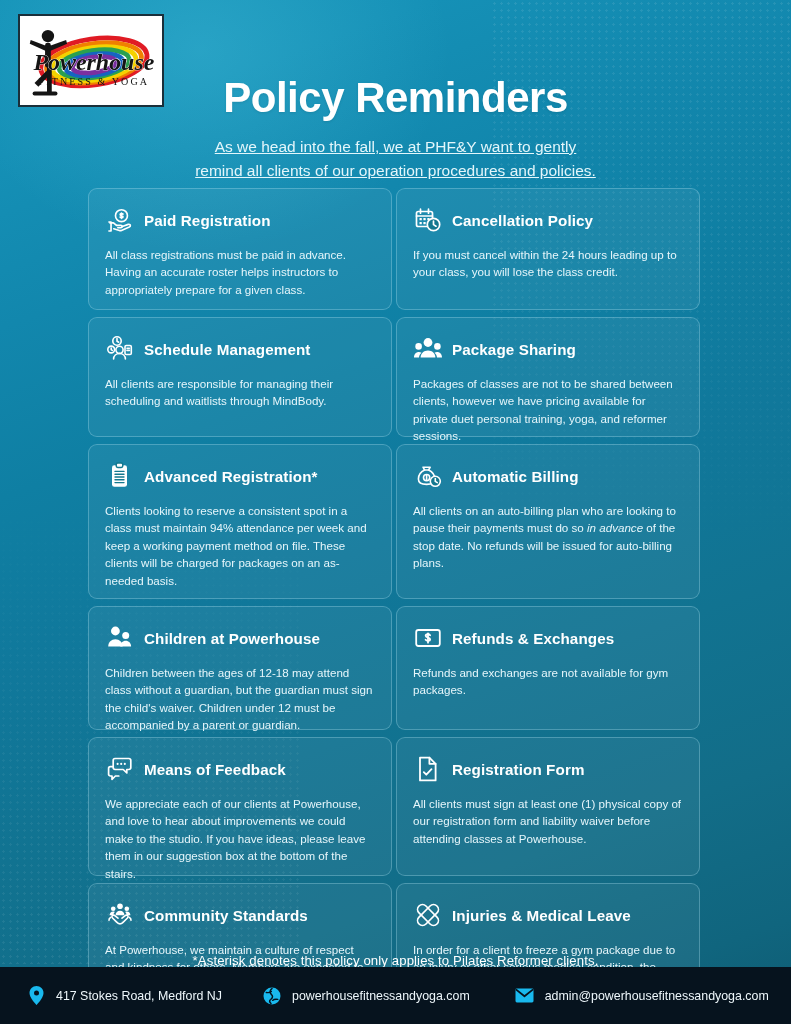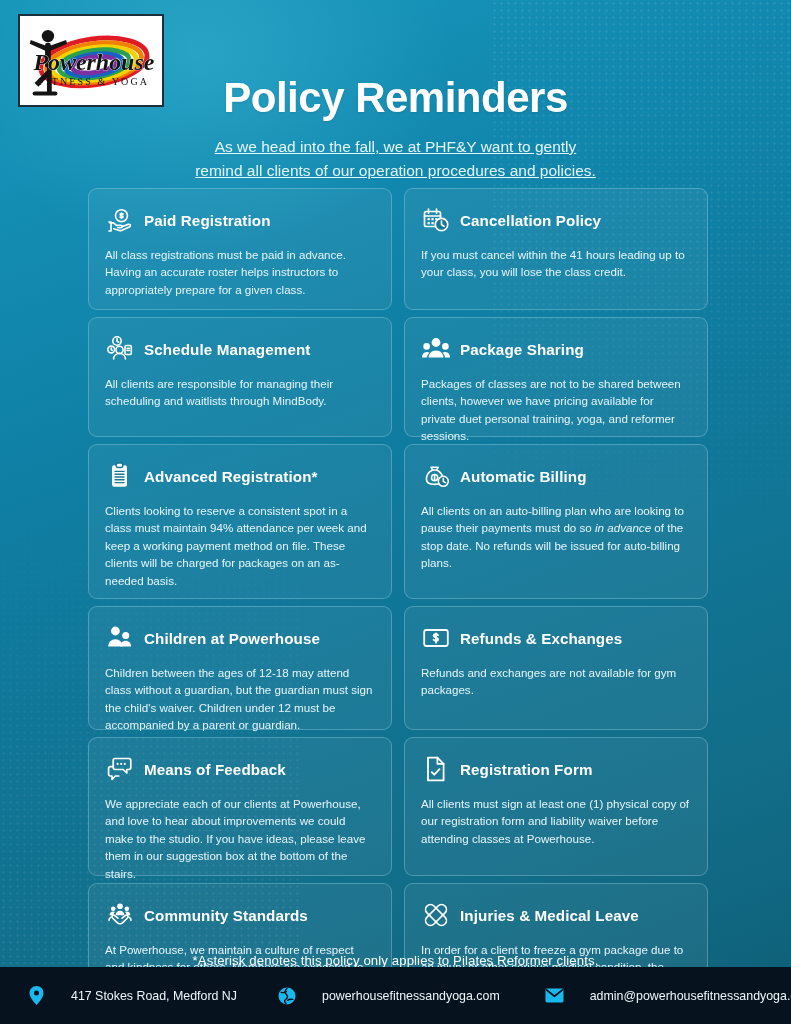--- a/index.html
+++ b/index.html
@@ -103,21 +103,21 @@
   
   #grid {
     position: absolute;
     top: 188px;
     left: 88px;
     width: 620px;
   }
 
   .row {
     display: flex;
-    gap: 12px;
+    gap: 4px;
     margin-bottom: 7px;
     align-items: stretch;
   }
 
   .card {
     width: 304px;
     background: rgba(255, 255, 255, 0.055);
     border: 1px solid rgba(173, 226, 240, 0.33);
     border-radius: 9px;
     padding: 16px 16px 18px 16px;
@@ -185,21 +185,21 @@
     height: 57px;
     background: #06131e;
     display: flex;
     align-items: center;
     padding: 0 16px;
   }
 
   .footer-item {
     display: flex;
     align-items: center;
-    gap: 25px;
+    gap: 10px;
     color: #eef7fb;
     font-size: 12.4px;
     white-space: nowrap;
   }
   .footer-item .fi-icon {
     width: 20px; height: 20px;
     display: flex; align-items: center; justify-content: center;
     flex: 0 0 auto;
   }
   #fi-address { margin-left: 10px; }
@@ -286,21 +286,21 @@
                 <rect x="13.3" y="12" width="2.3" height="2.3" rx="0.5"></rect>
                 <rect x="5.5" y="16" width="2.3" height="2.3" rx="0.5"></rect>
                 <rect x="9.4" y="16" width="2.3" height="2.3" rx="0.5"></rect>
               </g>
               <circle cx="19.5" cy="18.5" r="6.2" fill="#14788f"></circle>
               <path d="M19.5 15v3.6l2.5 1.6"></path>
             </svg>
           </span>
           <span class="card-title">Cancellation Policy</span>
         </div>
-        <div class="card-body">If you must cancel within the 41 hours leading up to your class, you will lose the class credit.</div>
+        <div class="card-body">If you must cancel within the 24 hours leading up to your class, you will lose the class credit.</div>
       </div>
     </div>
 
     <div class="row row-2">
       <div class="card">
         <div class="card-head">
           <span class="card-icon">
             <svg width="28" height="28" viewBox="0 0 28 28" fill="none" stroke="#ffffff" stroke-width="1.6" stroke-linecap="round" stroke-linejoin="round">
               <circle cx="11" cy="6" r="4.2"></circle>
               <path d="M11 3.6v2.6l1.7 1"></path>

